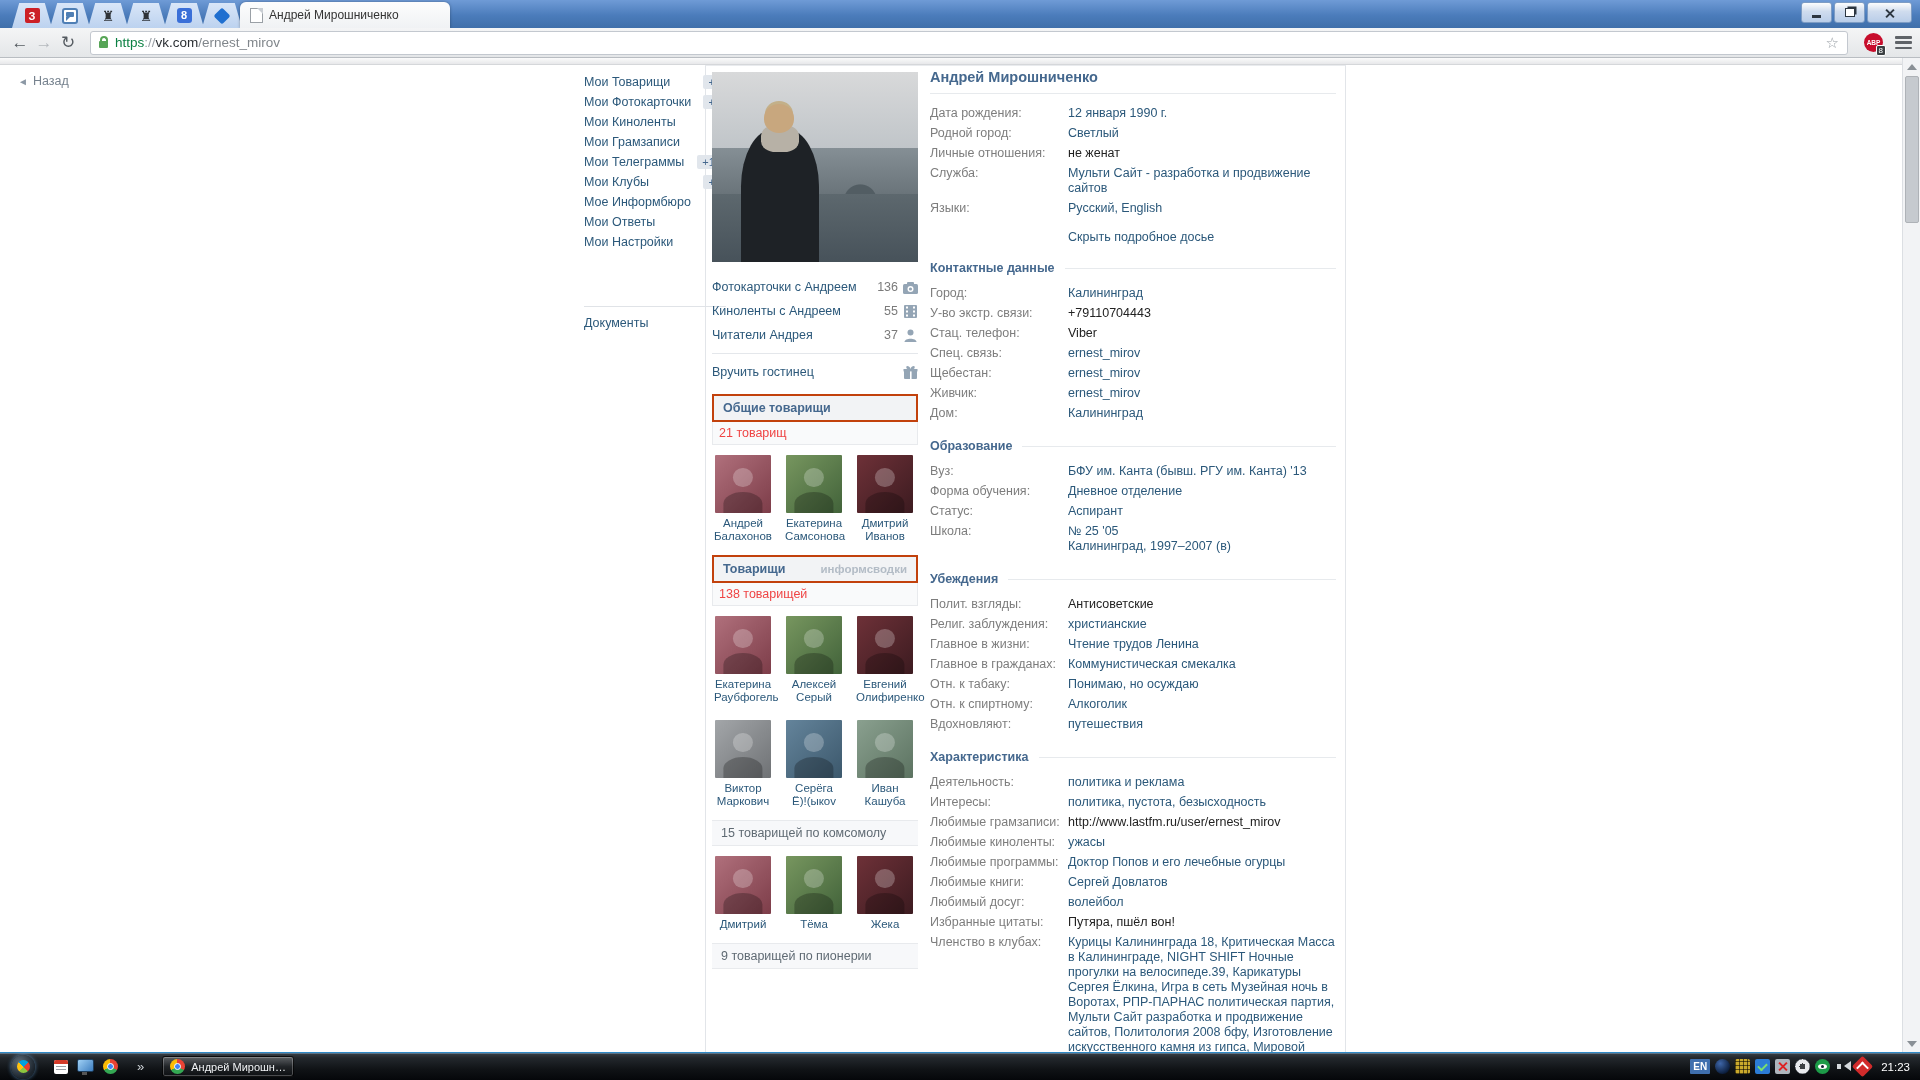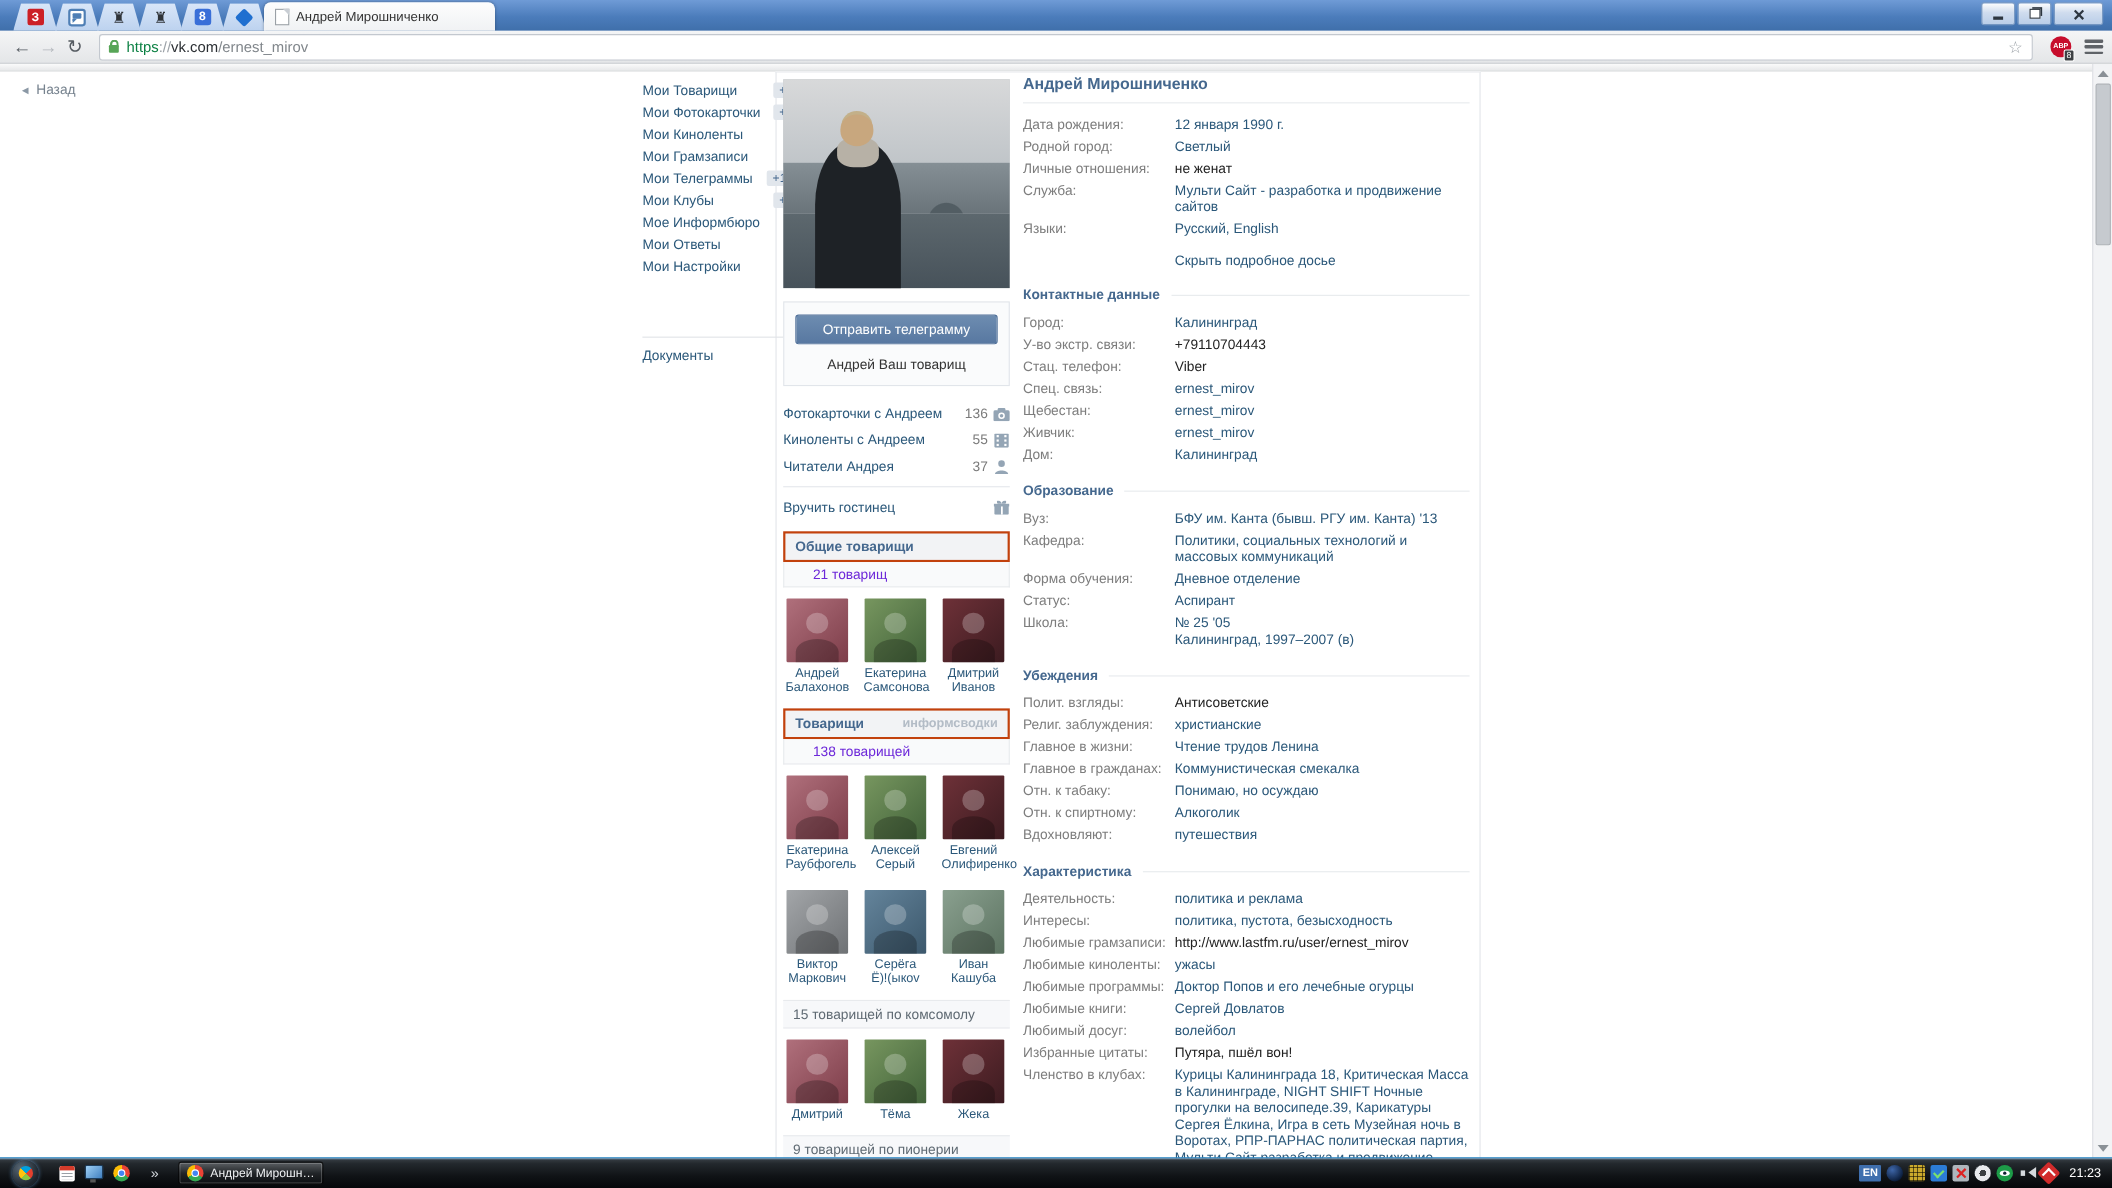--- a/index.html
+++ b/index.html
@@ -86,21 +86,21 @@
   .fstatus{margin-top:11px;color:#333;}
   .counters{margin-top:13px;}
   .c-row{display:flex;align-items:center;padding:5px 0;}
   .c-row .c-lab{flex:1;color:#2b587a;}
   .c-row .c-val{color:#7a7a7a;margin-right:5px;}
   .c-ic{width:15px;height:13px;}
   .hr{border-top:1px solid #e4e7eb;margin:6px 0;}
   .mod-h{margin-top:10px;background:#f2f3f5;border:2px solid #c2410c;padding:5px 9px;display:flex;align-items:center;}
   .mod-h .mt{color:#45688e;font-weight:bold;}
   .mod-h .mtab{margin-left:auto;color:#b3bcc6;font-weight:bold;font-size:11.5px;}
-  .mod-sub{background:#f9fafb;border:1px solid #e8eaed;border-top:none;padding:4px 26px;color:#6d28d9;}
+  .mod-sub{background:#f9fafb;border:1px solid #e8eaed;border-top:none;padding:4px 6px;color:#ef4444;}
   .sub-h{background:#f7f8fa;border-top:1px solid #e8eaed;border-bottom:1px solid #e8eaed;padding:5px 9px;color:#5f6a73;margin-top:10px;}
   .fgrid{display:flex;flex-wrap:wrap;gap:16px 13px;padding:10px 2px 2px;}
   .fcard{width:58px;text-align:center;cursor:pointer;}
   .av{position:relative;width:56px;height:58px;margin:0 auto;overflow:hidden;border-radius:1px;}
   .av::before{content:"";position:absolute;left:50%;top:22%;transform:translateX(-50%);width:36%;height:34%;border-radius:50%;background:rgba(255,255,255,.25);}
   .av::after{content:"";position:absolute;left:50%;bottom:-2px;transform:translateX(-50%);width:70%;height:40%;border-radius:50% 50% 0 0;background:rgba(0,0,0,.25);}
   .fname{color:#2b587a;font-size:11.5px;margin-top:4px;line-height:13px;}
   .fname div:empty{display:none;}
   .pal0{background:linear-gradient(135deg,#b0707c,#7d3d49);} .pal1{background:linear-gradient(135deg,#77965f,#42633a);}
   .pal2{background:linear-gradient(135deg,#6e3138,#3c1b20);} .pal3{background:linear-gradient(135deg,#a3a6a9,#6f7275);}
@@ -303,24 +303,20 @@
 
     <div class="pcol">
       <div class="photo">
         <div class="ph-sky"></div>
         <div class="ph-bridge"></div>
         <div class="ph-water"></div>
         <div class="ph-man"></div>
         <div class="ph-scarf"></div>
         <div class="ph-head"></div>
       </div>
-      <div class="acard">
-        <button class="sendbtn">Отправить телеграмму</button>
-        <div class="fstatus">Андрей Ваш товарищ</div>
-      </div>
       <div class="counters">
         <div class="c-row">
           <span class="c-lab">Фотокарточки с Андреем</span>
           <span class="c-val">136</span>
           <svg class="c-ic" viewBox="0 0 15 13">
               <rect class="st" x="0" y="3" width="15" height="10" rx="1.5"></rect>
               <rect class="st" x="4" y="1" width="7" height="3" rx="1"></rect>
               <circle cx="7.5" cy="8" r="3" fill="#fff"></circle>
               <circle cx="7.5" cy="8" r="1.6" class="st"></circle>
             </svg>
@@ -561,24 +557,20 @@
             <span class="sect-line"></span>
           </div>
         <div>
 
             <div class="row">
               <div class="lbl">Вуз:</div>
               <div class="val link">БФУ им. Канта (бывш. РГУ им. Канта) '13</div>
             </div>
 
 
-            <div class="row">
-              <div class="lbl">Кафедра:</div>
-              <div class="val link">Политики, социальных технологий и массовых коммуникаций</div>
-            </div>
 
             <div class="row">
               <div class="lbl">Форма обучения:</div>
               <div class="val link">Дневное отделение</div>
             </div>
 
             <div class="row">
               <div class="lbl">Статус:</div>
               <div class="val link">Аспирант</div>
             </div>

